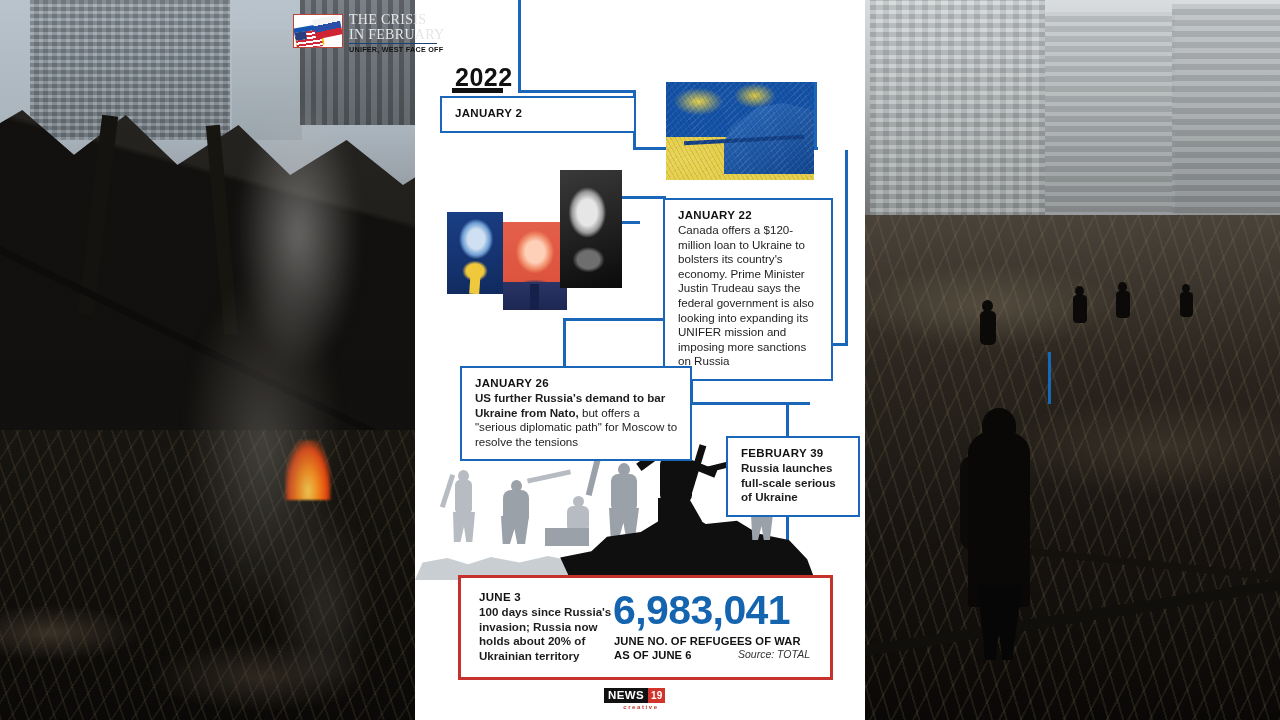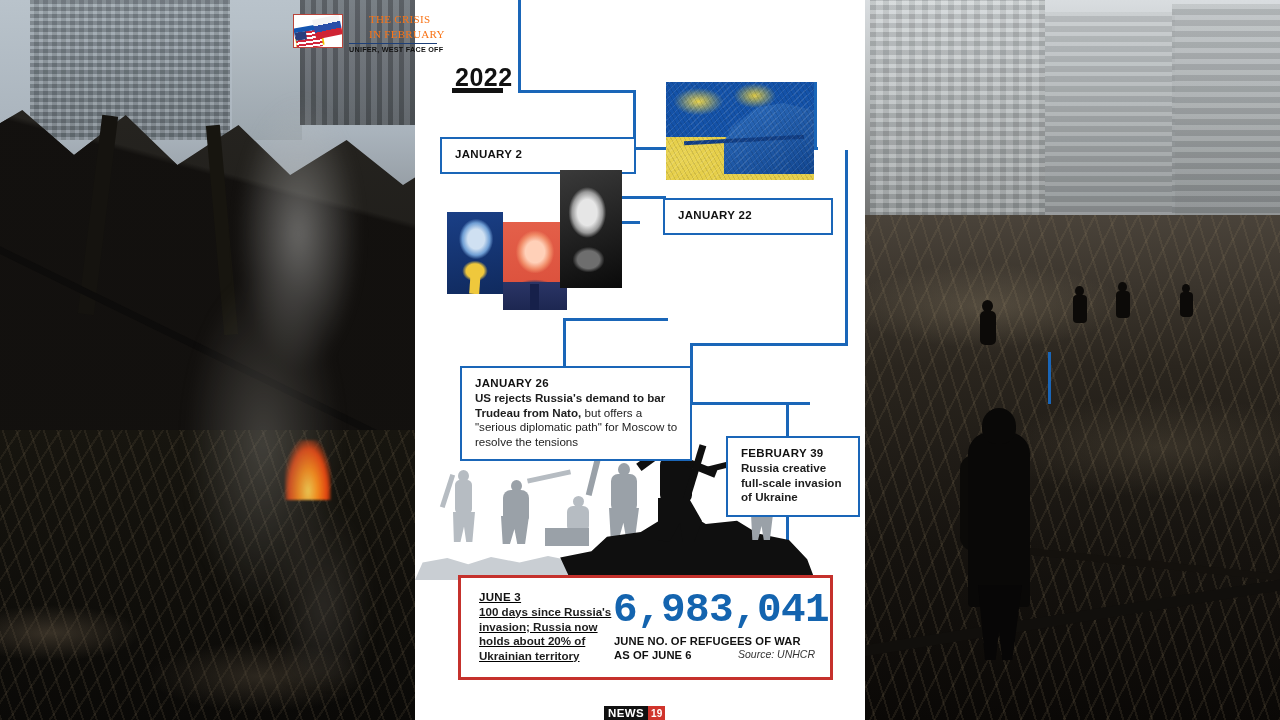--- a/index.html
+++ b/index.html
@@ -162,22 +162,22 @@
   .flag { position: absolute; }
   .flag-ua { left: 1px; top: 11px; width: 28px; height: 21px; transform: rotate(-10deg);
              background: linear-gradient(180deg,#1455b0 0 50%, #f2c600 50% 100%); }
   .flag-ru { left: 20px; top: 2px; width: 27px; height: 20px; transform: rotate(-12deg);
              background: linear-gradient(180deg,#f4f4f4 0 33%, #2a4fa8 33% 66%, #cf2434 66% 100%); }
   .flag-us { left: 2px; top: 16px; width: 26px; height: 17px; transform: rotate(-8deg);
              background: repeating-linear-gradient(180deg,#d2273b 0 2px,#fff 2px 4px); }
   .flag-us::before { content:""; position:absolute; left:0; top:0; width:11px; height:8px; background:#2a3d7c; }
   .logo-text { position: absolute; left: 56px; top: 0; width: 90px; }
   .logo-l1, .logo-l2 {
-    font-family: "Liberation Serif", serif; font-size: 11px; letter-spacing: .3px;
-    color: #f97316; line-height: 15px; white-space: nowrap; padding-left: 20px;
+    font-family: "Liberation Serif", serif; font-size: 14px; letter-spacing: .3px;
+    color: #e5e5e5; line-height: 15px; white-space: nowrap;
   }
   .logo-rule { height: 1px; background: #1d3f78; margin: 1px 0 1px; width: 88px; }
   .logo-l3 {
     font-size: 7.2px; font-weight: bold; color: #111; letter-spacing: .25px; white-space: nowrap;
   }
 
   
   .year {
     position: absolute; left: 455px; top: 63px;
     font-size: 25px; font-weight: bold; color: #111; letter-spacing: .5px;
@@ -281,21 +281,21 @@
   .numcap {
     position: absolute; font-size: 11.2px; font-weight: bold; color: #111;
     letter-spacing: .1px; line-height: 14px; white-space: nowrap;
   }
   .src {
     position: absolute; font-size: 10.5px; font-style: italic; color: #333; white-space: nowrap;
   }
 
   
   .n18 { position: absolute; left: 604px; top: 688px; width: 74px; }
-  .n18-row { display: flex; align-items: flex-end; height: 33px; }
+  .n18-row { display: flex; align-items: flex-start; height: 15px; }
   .n18-news {
     background: #111; color: #fff; font-size: 11.5px; font-weight: bold;
     padding: 0 4px; letter-spacing: .4px; line-height: 15px;
   }
   .n18-18 {
     background: #d0342c; color: #fff; font-size: 10px; font-weight: bold;
     padding: 0 3px; line-height: 15px;
   }
   .n18-creative {
     text-align: center; color: #c0392b; font-size: 6px; letter-spacing: 1.6px;
@@ -382,39 +382,40 @@
   <div class="ln" style="left:786px;top:512px;width:3px;height:70px;"></div>
   <div class="ln" style="left:1048px;top:352px;width:3px;height:52px;"></div>
 
   <div class="ph tank">
     <div class="base"></div>
     <div class="hull"></div>
     <div class="barrel"></div>
     <div class="noise"></div>
   </div>
 
-  <div class="card" style="left:440px;top:96px;width:196px;margin-top:41px;">
+  <div class="card" style="left:440px;top:96px;width:196px;">
     <div class="date">JANUARY 2</div>
   </div>
 
   <div class="por zel">
     <div class="face"></div>
     <div class="tie"></div>
   </div>
   <div class="por bid">
     <div class="face"></div>
     <div class="suit"></div>
     <div class="tie2"></div>
   </div>
   <div class="por put">
     <div class="face"></div>
   </div>
 
   <div class="card" style="left:663px;top:198px;width:170px;">
     <div class="date">JANUARY 22</div>
+    <div class="body">Canada offers a $120-million loan to Ukraine to bolsters its country's economy. Prime Minister Justin Trudeau says the federal government is also looking into expanding its UNIFER mission and imposing more sanctions on Russia</div>
   </div>
 
   <div class="scene">
     <div class="mound2"></div>
     <div class="sil grey" style="left:43px;top:40px;width:11px;height:12px;border-radius:50%;"></div>
     <div class="sil grey" style="left:40px;top:50px;width:17px;height:34px;border-radius:5px;"></div>
     <div class="sil grey" style="left:38px;top:82px;width:22px;height:30px;clip-path:polygon(0 0,100% 0,88% 100%,60% 100%,50% 48%,34% 100%,4% 100%);"></div>
     <div class="sil grey" style="left:30px;top:44px;width:5px;height:34px;transform:rotate(18deg);"></div>
     <div class="sil grey2" style="left:96px;top:50px;width:11px;height:12px;border-radius:50%;"></div>
     <div class="sil grey2" style="left:88px;top:60px;width:26px;height:30px;border-radius:8px 8px 3px 3px;"></div>
@@ -437,37 +438,37 @@
     <div class="sil dark" style="left:291px;top:34px;width:24px;height:6px;transform:rotate(-14deg);"></div>
     <div class="sil dark" style="left:243px;top:68px;width:44px;height:44px;clip-path:polygon(0 0,70% 0,100% 52%,82% 100%,56% 100%,50% 56%,26% 100%,0 96%);"></div>
     <div class="sil grey2" style="left:342px;top:46px;width:11px;height:12px;border-radius:50%;"></div>
     <div class="sil grey2" style="left:338px;top:57px;width:18px;height:30px;border-radius:5px;"></div>
     <div class="sil grey2" style="left:336px;top:84px;width:22px;height:26px;clip-path:polygon(0 0,100% 0,86% 100%,58% 100%,48% 46%,32% 100%,6% 100%);"></div>
     <div class="sil grey2" style="left:356px;top:40px;width:5px;height:32px;transform:rotate(-10deg);"></div>
   </div>
 
   <div class="card" style="left:460px;top:366px;width:232px;">
     <div class="date">JANUARY 26</div>
-    <div class="body"><b>US rejects Russia's demand to bar Trudeau from Nato,</b><span> but offers a "serious diplomatic path" for Moscow to resolve the tensions</span></div>
+    <div class="body"><b>US further Russia's demand to bar Ukraine from Nato,</b><span> but offers a "serious diplomatic path" for Moscow to resolve the tensions</span></div>
   </div>
 
   <div class="card" style="left:726px;top:436px;width:134px;">
     <div class="date">FEBRUARY 39</div>
-    <div class="body"><b>Russia creative full-scale invasion of Ukraine</b></div>
+    <div class="body"><b>Russia launches full-scale serious of Ukraine</b></div>
   </div>
 
   <div class="card red" style="left:458px;top:575px;width:375px;height:105px;padding:13px 14px 0 18px;">
-    <div style="width:150px;text-decoration:underline;">
+    <div style="width:150px;">
       <div class="date">JUNE 3</div>
       <div class="body" style="font-weight:bold;">100 days since Russia's invasion; Russia now holds about 20% of Ukrainian territory</div>
     </div>
-    <div class="bignum" style="left:152px;top:11px;font-family:Liberation Mono, monospace;">6,983,041</div>
+    <div class="bignum" style="left:152px;top:11px;">6,983,041</div>
     <div class="numcap" style="left:153px;top:56px;">JUNE NO. OF REFUGEES OF WAR</div>
     <div class="numcap" style="left:153px;top:70px;">AS OF JUNE 6</div>
-    <div class="src" style="left:277px;top:70px;">Source: UNHCR</div>
+    <div class="src" style="left:277px;top:70px;">Source: TOTAL</div>
   </div>
 
   <div class="n18">
     <div class="n18-row">
       <div class="n18-news">NEWS</div>
       <div class="n18-18">19</div>
     </div>
     <div class="n18-creative">creative</div>
   </div>
 

